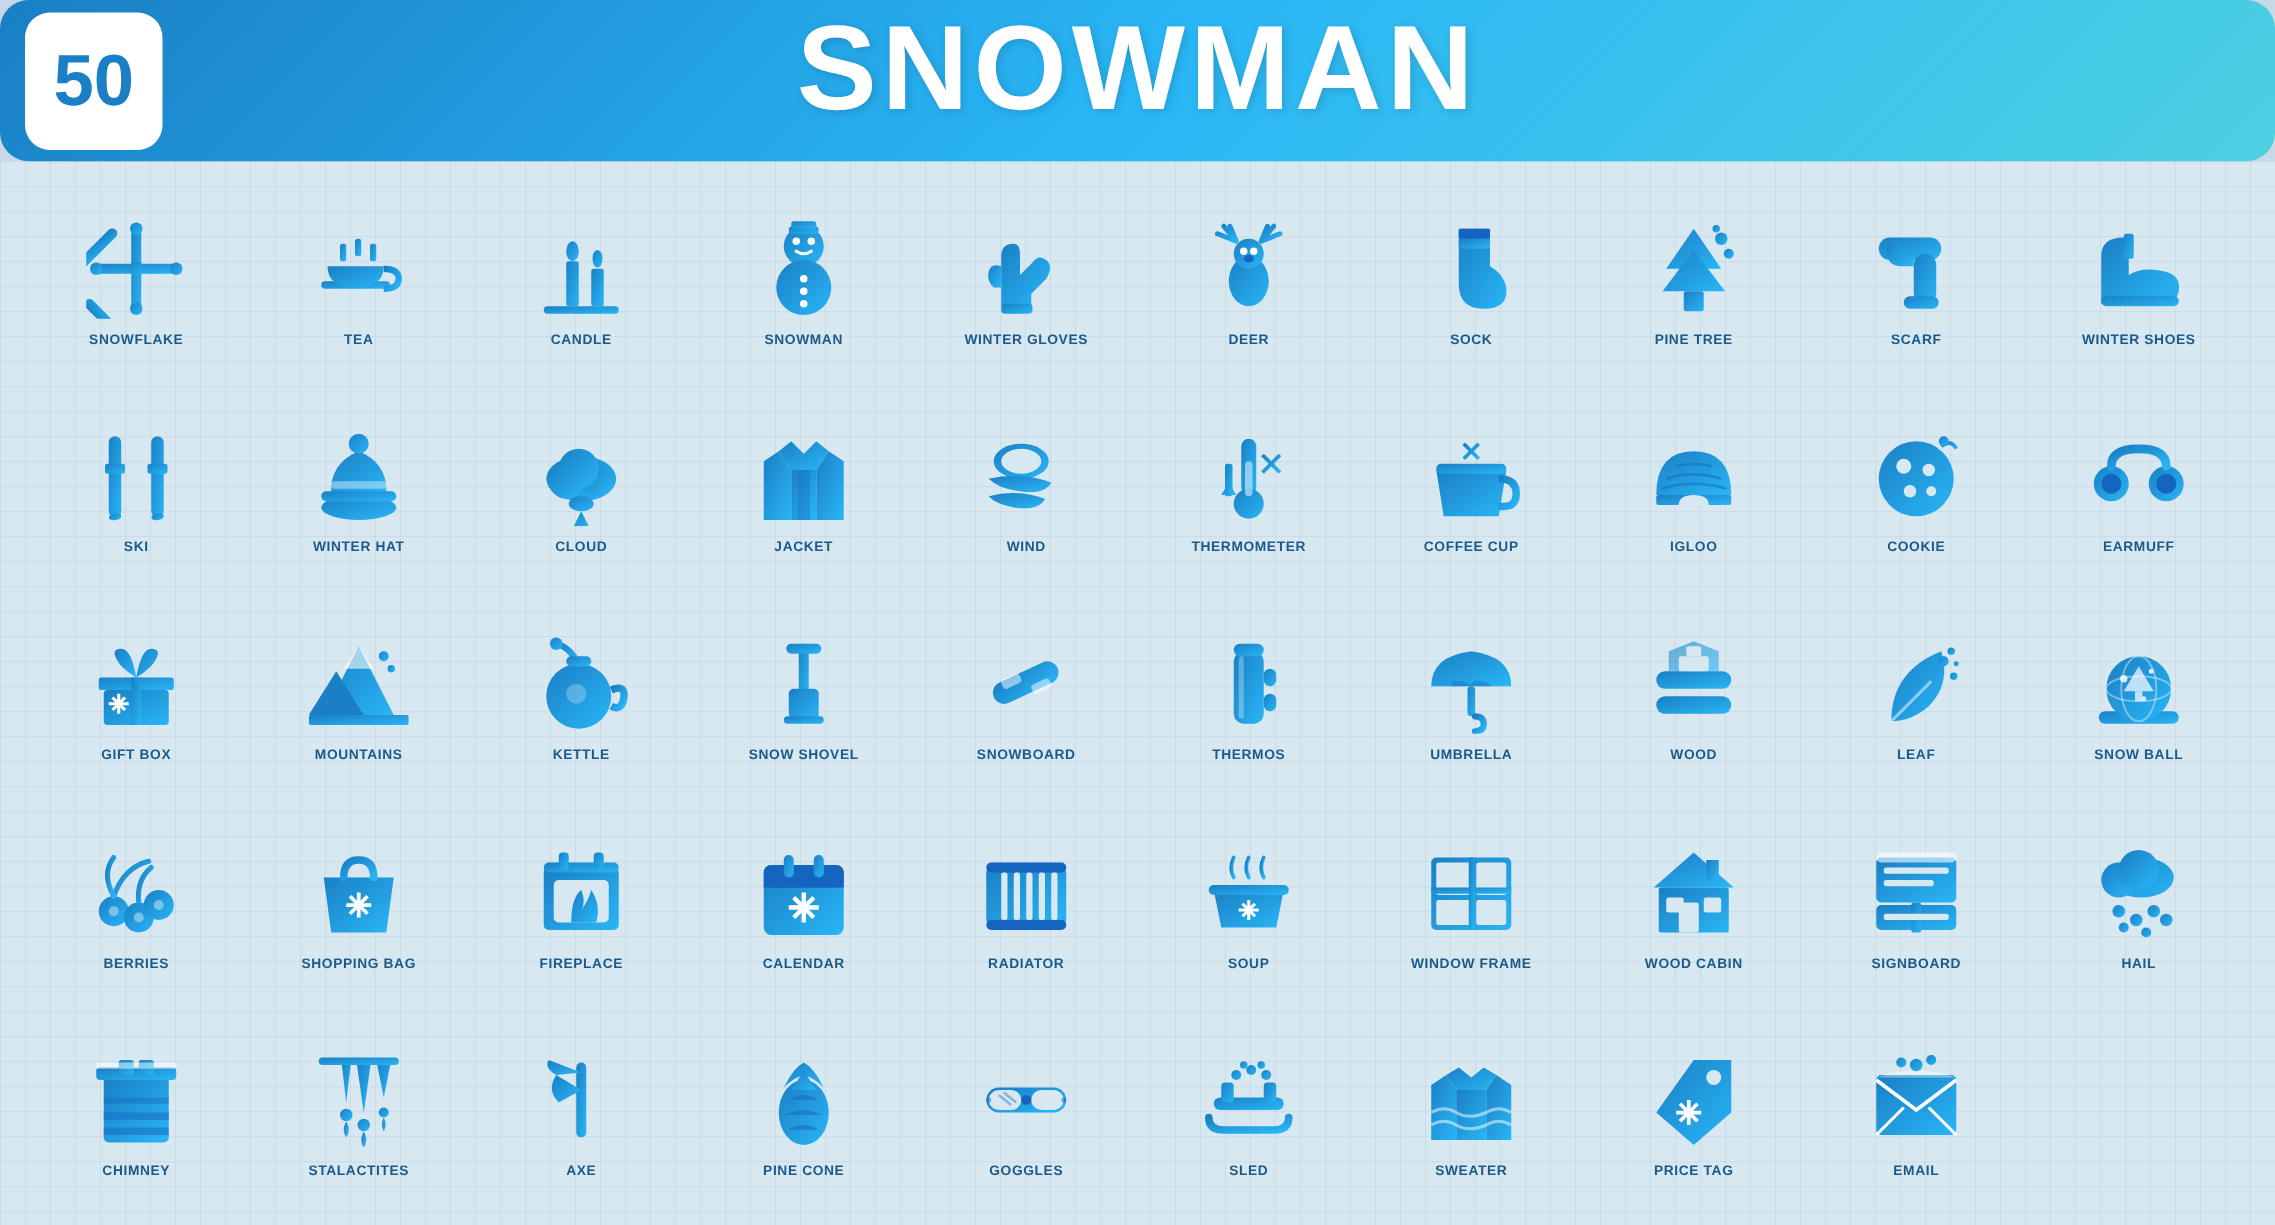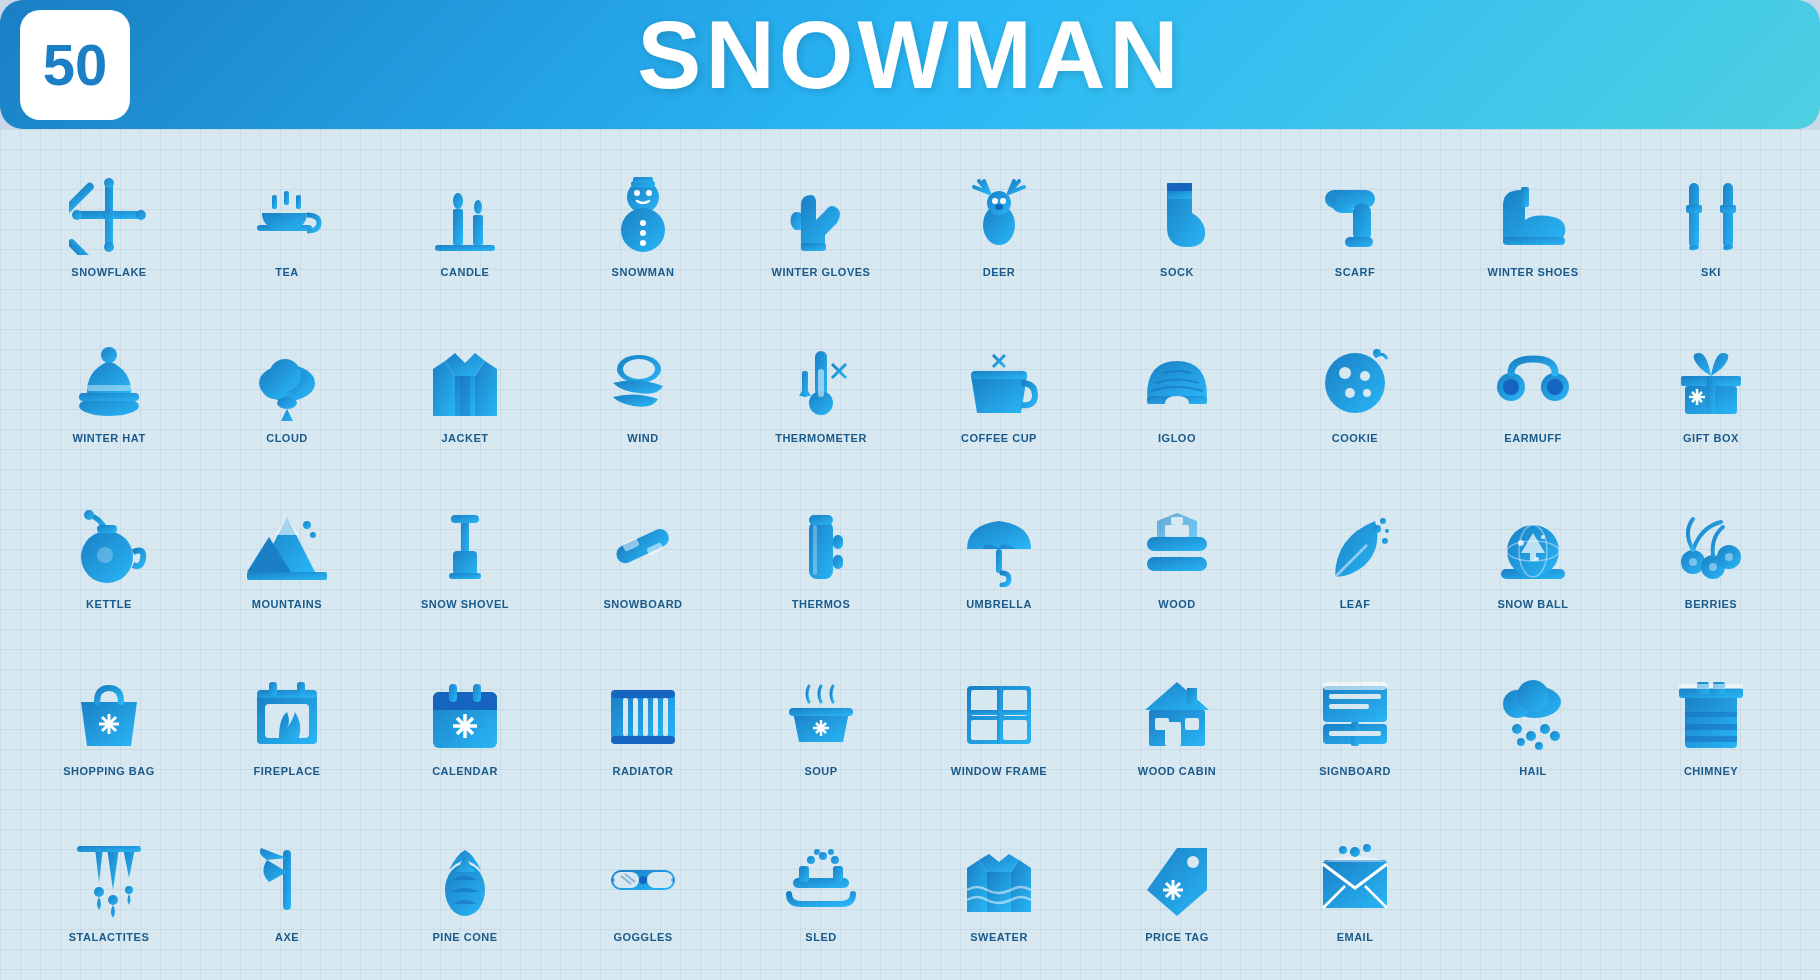--- a/index.html
+++ b/index.html
@@ -246,20 +246,35 @@
           <g fill="url(#blueGrad)">
         <path d="M30 8 L30 52 Q30 72 50 72 Q70 72 68 55 Q66 44 55 38 L55 8 Z"></path>
         <rect x="30" y="8" width="25" height="8" rx="2" fill="#1565c0"></rect>
         <rect x="30" y="16" width="25" height="8" rx="2" fill="url(#blueGrad)"></rect>
       </g>
         </svg>
     </div>
     <span class="icon-label">SOCK</span>
   </div>
 
+  <div class="icon-cell">
+    <div class="icon-svg">
+      <svg viewBox="0 0 80 80">
+          <g fill="url(#blueGrad)">
+        <polygon points="40,8 62,40 18,40"></polygon>
+        <polygon points="40,25 65,58 15,58"></polygon>
+        <rect x="32" y="58" width="16" height="16" rx="2"></rect>
+        <circle cx="62" cy="16" r="5"></circle>
+        <circle cx="68" cy="28" r="4"></circle>
+        <circle cx="58" cy="8" r="3"></circle>
+      </g>
+        </svg>
+    </div>
+    <span class="icon-label">PINE TREE</span>
+  </div>
 
   <div class="icon-cell">
     <div class="icon-svg">
       <svg viewBox="0 0 80 80">
           <g fill="url(#blueGrad)">
         <rect x="10" y="15" width="50" height="18" rx="9"></rect>
         <rect x="38" y="28" width="18" height="40" rx="9"></rect>
         <rect x="30" y="62" width="28" height="10" rx="5"></rect>
         <path d="M16 24 Q16 38 28 38 L38 38 L38 28 L28 28 Q20 28 20 20" fill="url(#blueGrad)"></path>
       </g>
@@ -470,46 +485,46 @@
       </g>
         </svg>
     </div>
     <span class="icon-label">GIFT BOX</span>
   </div>
 
   <div class="icon-cell">
     <div class="icon-svg">
       <svg viewBox="0 0 80 80">
           <g fill="url(#blueGrad)">
+        <polygon points="40,10 68,65 12,65"></polygon>
+        <polygon points="22,30 44,65 0,65" fill="#1a7fc4"></polygon>
+        <polygon points="40,10 52,28 28,28" fill="white" opacity="0.6"></polygon>
+        <rect x="0" y="65" width="80" height="8" rx="2"></rect>
+        <circle cx="60" cy="18" r="4"></circle>
+        <circle cx="66" cy="28" r="3"></circle>
+      </g>
+        </svg>
+    </div>
+    <span class="icon-label">MOUNTAINS</span>
+  </div>
+
+  <div class="icon-cell">
+    <div class="icon-svg">
+      <svg viewBox="0 0 80 80">
+          <g fill="url(#blueGrad)">
         <circle cx="38" cy="50" r="26"></circle>
         <path d="M64 45 Q76 40 74 52 Q72 62 64 58" stroke="url(#blueGrad)" stroke-width="6" fill="none"></path>
         <path d="M38 24 Q30 10 20 8" stroke="url(#blueGrad)" stroke-width="5" fill="none" stroke-linecap="round"></path>
         <rect x="28" y="18" width="20" height="8" rx="4" fill="url(#blueGrad)"></rect>
         <circle cx="20" cy="8" r="5"></circle>
         <circle cx="36" cy="48" r="8" fill="white" opacity="0.25"></circle>
       </g>
         </svg>
     </div>
     <span class="icon-label">KETTLE</span>
-  </div>
-
-  <div class="icon-cell">
-    <div class="icon-svg">
-      <svg viewBox="0 0 80 80">
-          <g fill="url(#blueGrad)">
-        <polygon points="40,10 68,65 12,65"></polygon>
-        <polygon points="22,30 44,65 0,65" fill="#1a7fc4"></polygon>
-        <polygon points="40,10 52,28 28,28" fill="white" opacity="0.6"></polygon>
-        <rect x="0" y="65" width="80" height="8" rx="2"></rect>
-        <circle cx="60" cy="18" r="4"></circle>
-        <circle cx="66" cy="28" r="3"></circle>
-      </g>
-        </svg>
-    </div>
-    <span class="icon-label">MOUNTAINS</span>
   </div>
 
   <div class="icon-cell">
     <div class="icon-svg">
       <svg viewBox="0 0 80 80">
           <g fill="url(#blueGrad)">
         <rect x="36" y="8" width="8" height="40" rx="4"></rect>
         <rect x="28" y="44" width="24" height="24" rx="4"></rect>
         <rect x="24" y="66" width="32" height="6" rx="3"></rect>
         <rect x="26" y="8" width="28" height="8" rx="4"></rect>

